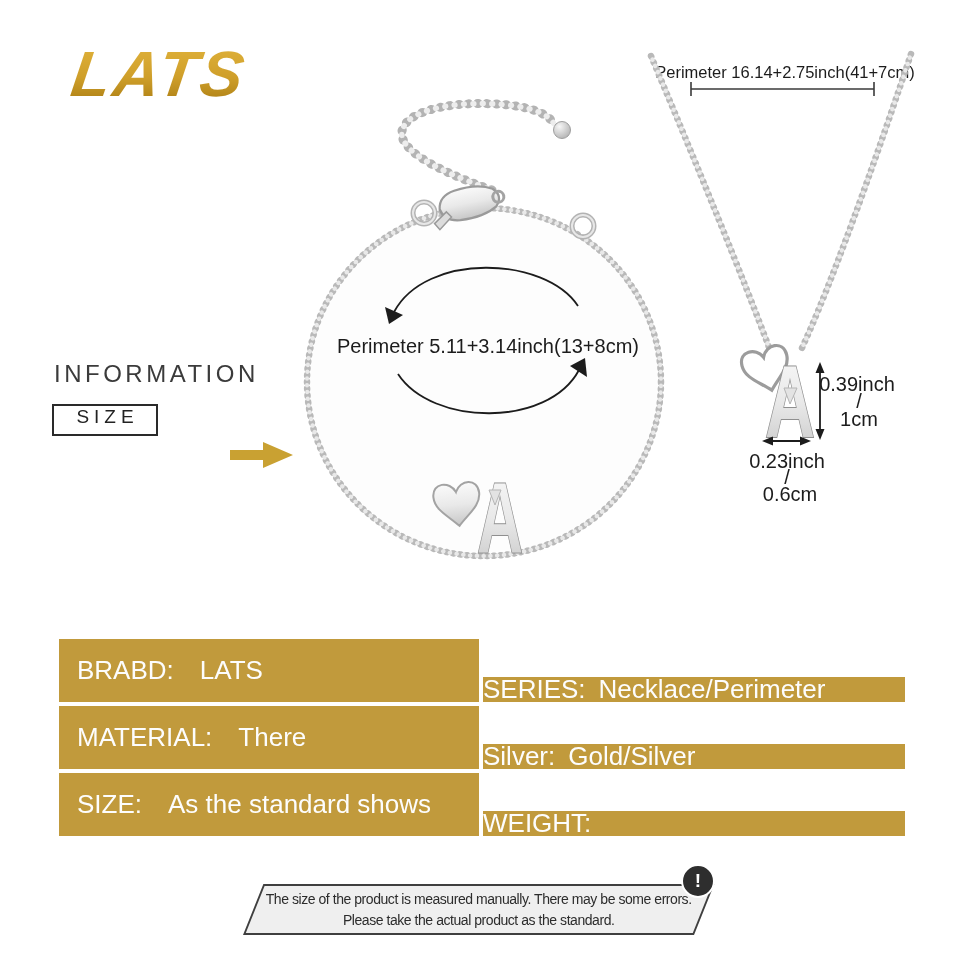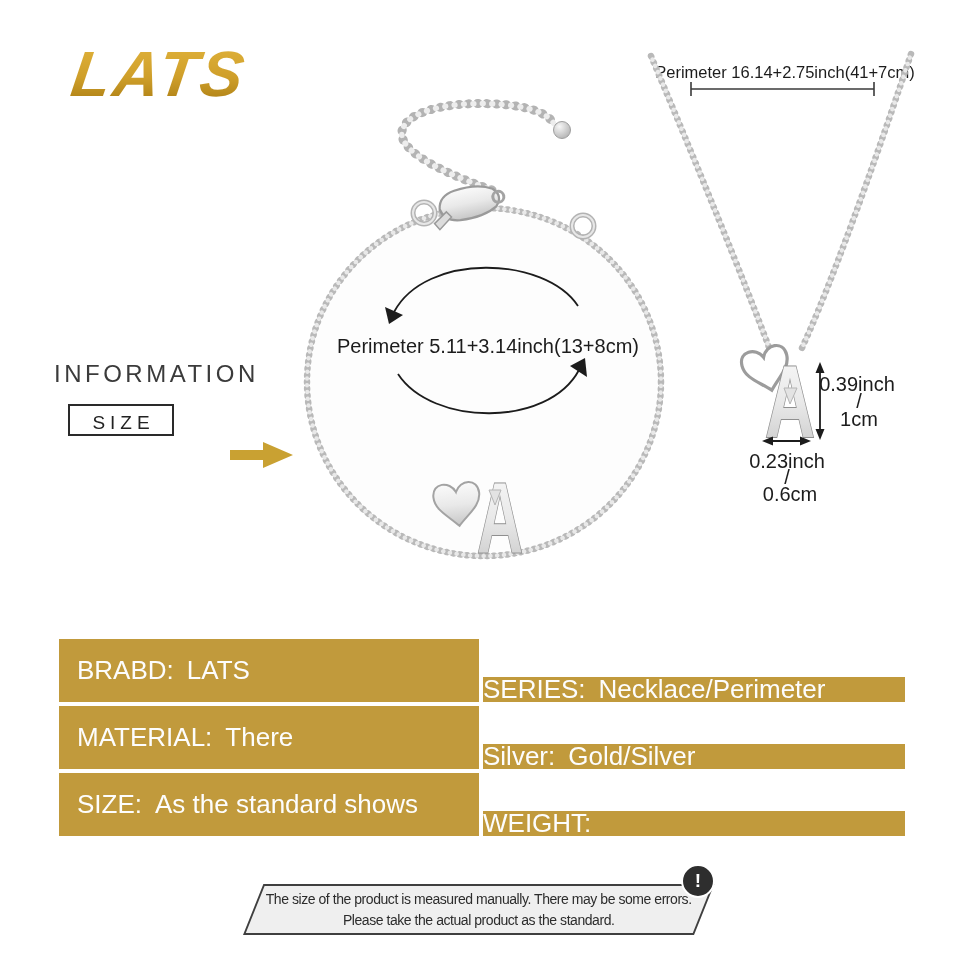--- a/index.html
+++ b/index.html
@@ -11,22 +11,22 @@
         font-style:italic;font-weight:700;letter-spacing:3px;color:#c9a227;
         transform:skewX(-8deg);}
   @supports (-webkit-background-clip:text){
     .logo{background:linear-gradient(180deg,#e0b23c 0%,#cf9f2a 55%,#a97c12 100%);
           -webkit-background-clip:text;background-clip:text;-webkit-text-fill-color:transparent;}
   }
 
   
   .info-heading{position:absolute;left:54px;top:360px;font-size:24px;letter-spacing:3.5px;
                 color:#3b3b3b;}
-  .size-box{position:absolute;left:68px;top:404px;width:102px;height:28px;
-            border:2px solid #2a2a2a;display:flex;align-items:flex-end;justify-content:center;}
+  .size-box{position:absolute;left:52px;top:404px;width:102px;height:28px;
+            border:2px solid #2a2a2a;display:flex;align-items:flex-start;justify-content:center;}
   .size-box span{font-size:19px;letter-spacing:5px;color:#222;padding-left:5px;}
 
   
   .scene{position:absolute;left:0;top:0;}
   .ch0{fill:none;stroke:#d6d6d6;stroke-width:1.4;}
   .ch1{fill:none;stroke:#b9b9b9;stroke-width:6.5;stroke-dasharray:0.6 6.2;stroke-linecap:round;}
   .ch2{fill:none;stroke:#e9e9e9;stroke-width:4;stroke-dasharray:0.6 6.2;stroke-dashoffset:3.2;stroke-linecap:round;}
   .chx1{fill:none;stroke:#b3b3b3;stroke-width:9;stroke-dasharray:0.8 8.6;stroke-linecap:round;}
   .chx2{fill:none;stroke:#ededed;stroke-width:5.5;stroke-dasharray:0.8 8.6;stroke-dashoffset:4.5;stroke-linecap:round;}
   .ring{fill:none;stroke:#b3b3b3;stroke-width:5;}
@@ -39,21 +39,21 @@
   .topm-txt{font-size:16.5px;}
   .mtxt{font-size:20px;}
   .initial{font-weight:700;fill:url(#met);stroke:#8f8f8f;stroke-width:2px;paint-order:stroke fill;}
 
   
   .spec-table{position:absolute;left:59px;top:639px;width:846px;height:197px;
               display:grid;grid-template-columns:420px 1fr;grid-template-rows:1fr 1fr 1fr;
               gap:4px;background:#ffffff;}
   .spec-cell{background:#c19a3c;color:#fdfdfd;display:flex;align-items:center;
              font-size:26px;white-space:nowrap;overflow:hidden;}
-  .spec-cell.left{padding-left:18px;}
+  .spec-cell.left{padding-left:18px;gap:13px;}
   .spec-cell.right{margin-top:38px;}
   .spec-cell .val{margin-left:13px;}
 
   
   .banner{position:absolute;left:243px;top:884px;width:447px;height:47px;
           border:2px solid #3f3f3f;background:#efefef;transform:skewX(-21.8deg);
           transform-origin:0 100%;}
   .banner-inner{width:100%;height:100%;transform:skewX(21.8deg);display:flex;
                 flex-direction:column;align-items:center;justify-content:center;
                 font-size:14px;letter-spacing:-0.45px;line-height:1.45;color:#2c2c2c;white-space:nowrap;}

